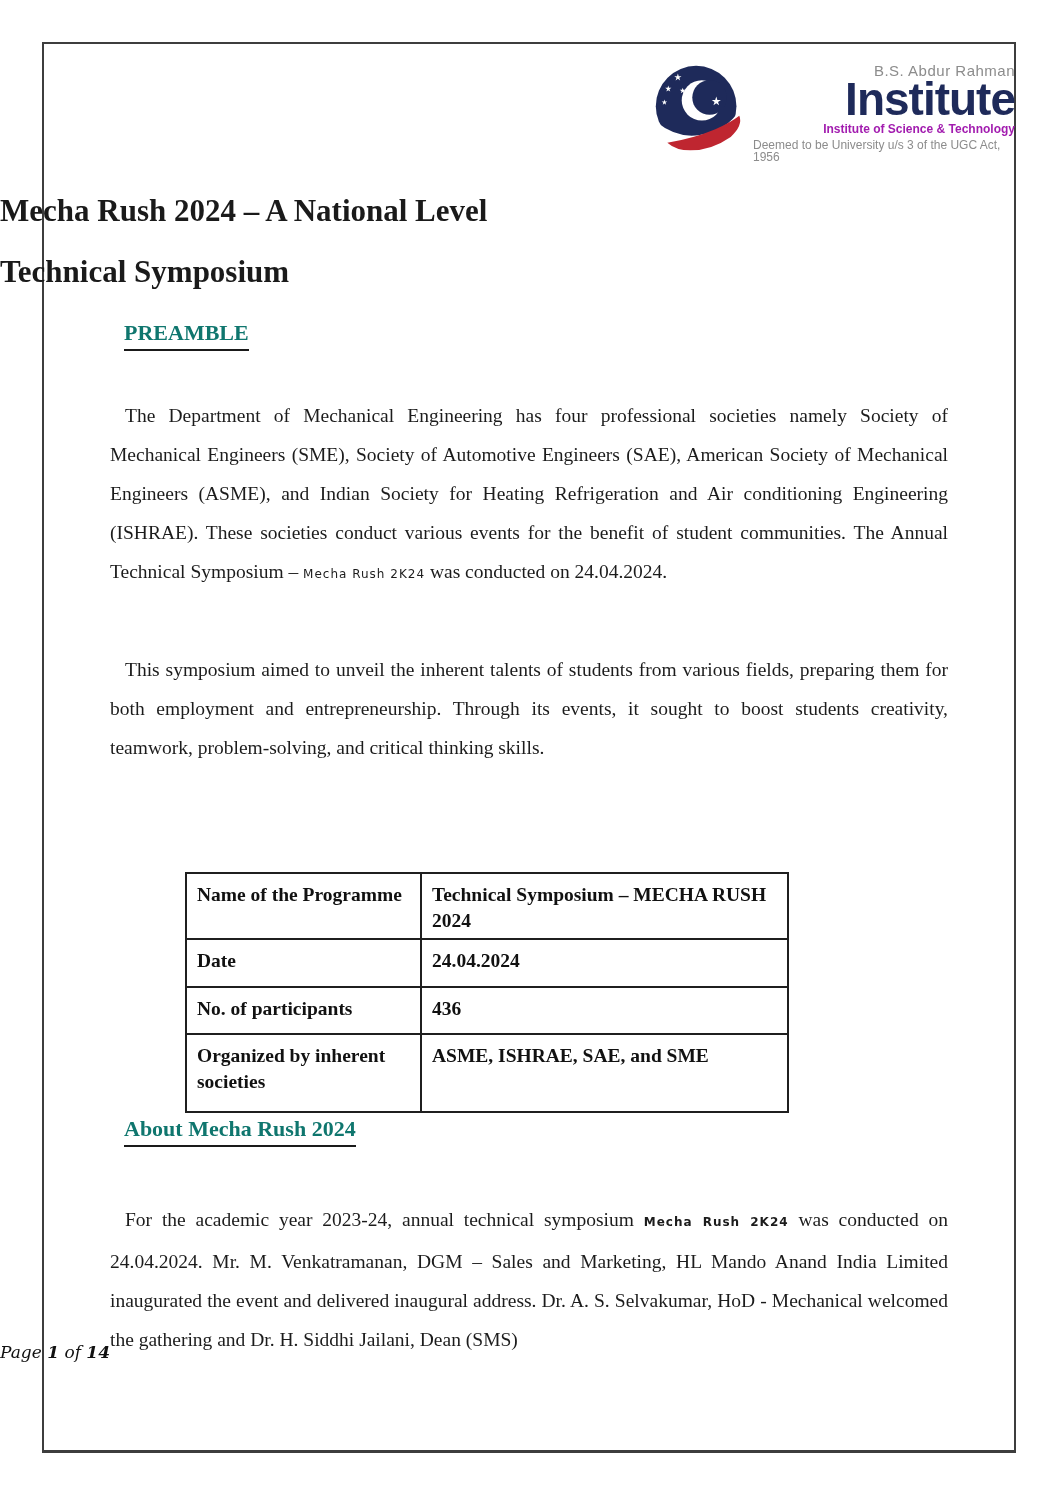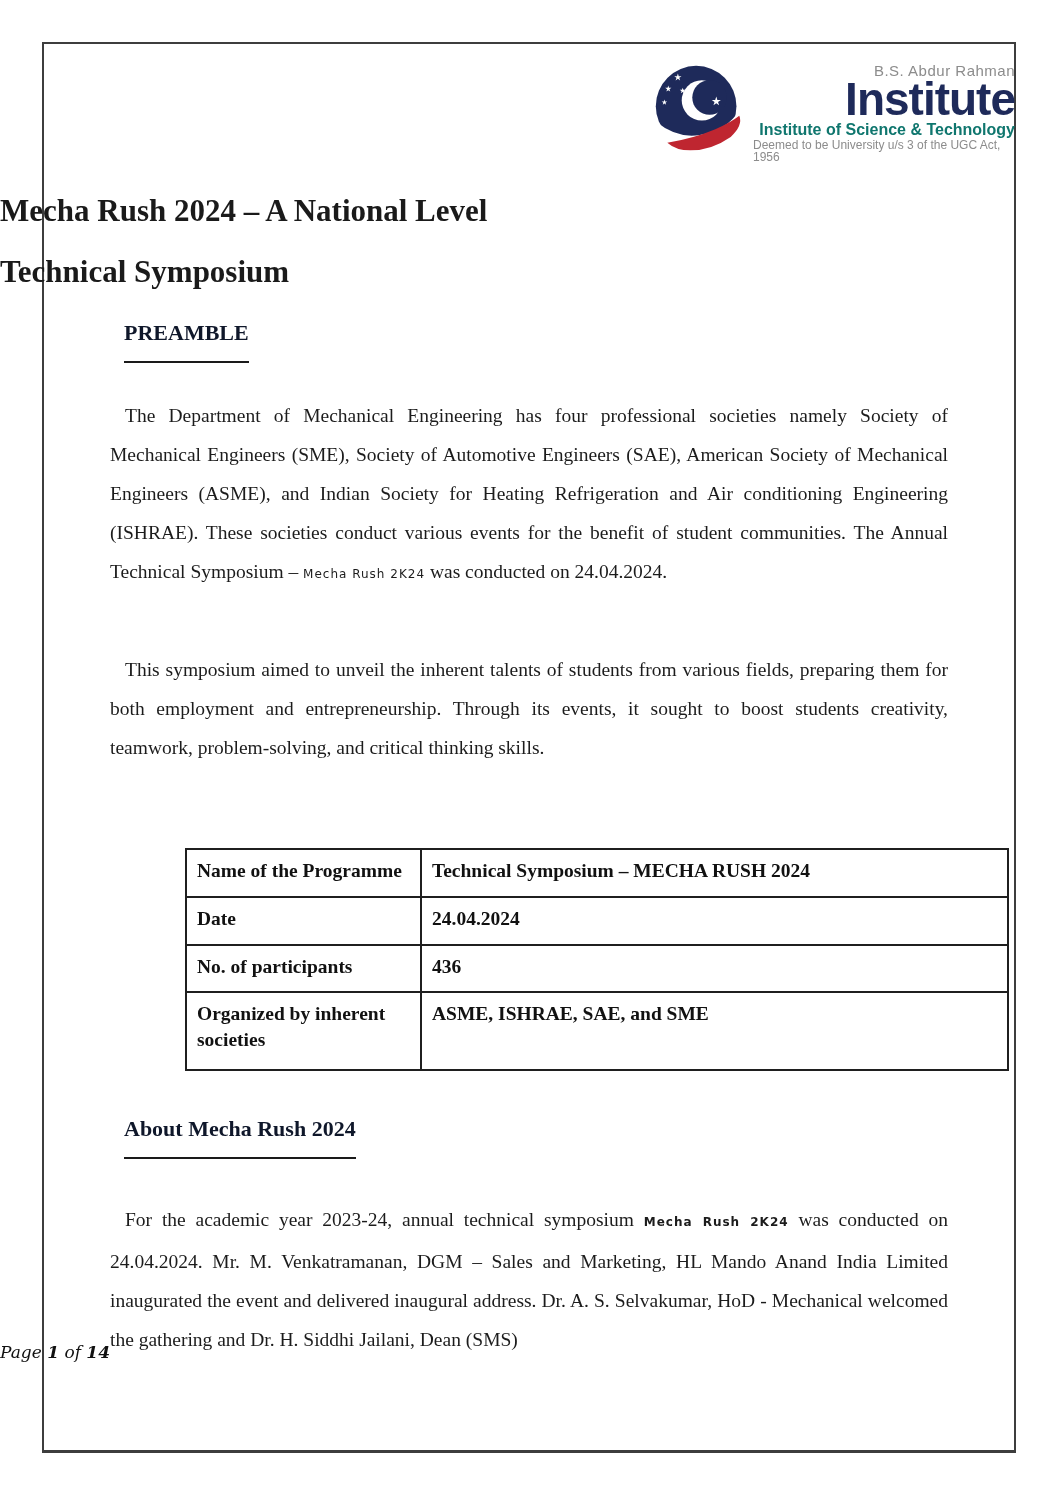--- a/index.html
+++ b/index.html
@@ -19,35 +19,35 @@
     border-bottom-width:3px;
     pointer-events:none;
   }
 
   
   .logo { position:absolute; top:62px; left:645px; width:370px; height:98px; display:flex; }
   .logo-emblem { width:108px; height:96px; flex:0 0 auto; }
   .logo-text { flex:1; display:flex; flex-direction:column; align-items:flex-end; justify-content:flex-start; font-family:"Liberation Sans", sans-serif; }
   .logo-small { font-size:15px; color:#8c8c8c; letter-spacing:0.5px; line-height:17px; }
   .logo-name { font-size:46px; font-weight:bold; color:#1e2a5a; letter-spacing:-1px; line-height:44px; margin-top:-2px; }
-  .logo-sub { font-size:16px; font-weight:600; color:#0f766e; line-height:17px; margin-top:0px; }
+  .logo-sub { font-size:12px; font-weight:600; color:#a21caf; line-height:17px; margin-top:0px; }
   .logo-tagline { font-size:12px; color:#8c8c8c; line-height:12px; margin-top:1px; }
 
   
   .doc-title {
     position:absolute; top:180px; left:0; width:100%;
     text-align:left; font-weight:bold; font-size:31px; line-height:61px;
     color:#1a1a1a;
   }
 
   
   .section-heading {
     position:absolute; left:124px;
-    font-weight:bold; font-size:22px; color:#0f172a;
-    border-bottom:2.5px solid #1a1a1a; padding-bottom:15px;
+    font-weight:bold; font-size:22px; color:#0f766e;
+    border-bottom:2.5px solid #1a1a1a; padding-bottom:3px;
     display:inline-block;
   }
   #preamble-heading { top:320px; }
   #about-heading { top:1116px; }
 
   
   .para {
     position:absolute; left:110px; width:838px;
     font-size:19.5px; line-height:39px;
     text-align:justify; text-align-last:left;
@@ -60,21 +60,21 @@
 
   .mecha {
     font-family:"DejaVu Sans", sans-serif;
     font-size:12px; letter-spacing:1px; font-weight:500;
     white-space:nowrap;
   }
   .mecha.bold { font-weight:800; }
 
   
   .info-table {
-    position:absolute; left:185px; top:848px; width:824px;
+    position:absolute; left:185px; top:872px; width:604px;
     border-collapse:collapse;
     border-radius:16px;
   }
   .info-table td {
     border:2px solid #1f1f1f;
     vertical-align:top;
     font-weight:bold; font-size:19.5px; line-height:26px;
     padding:8px 10px 4px 10px;
     color:#111;
   }

